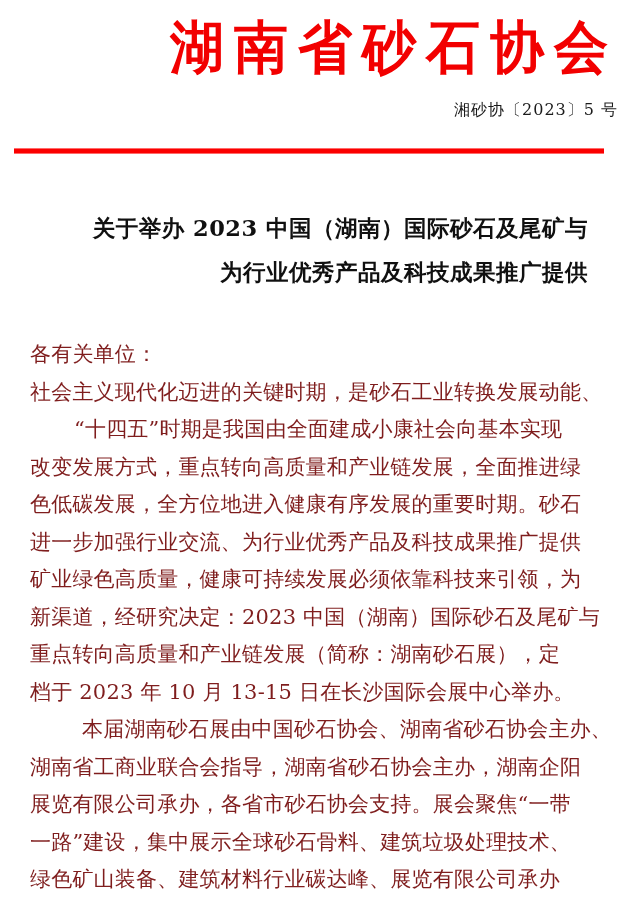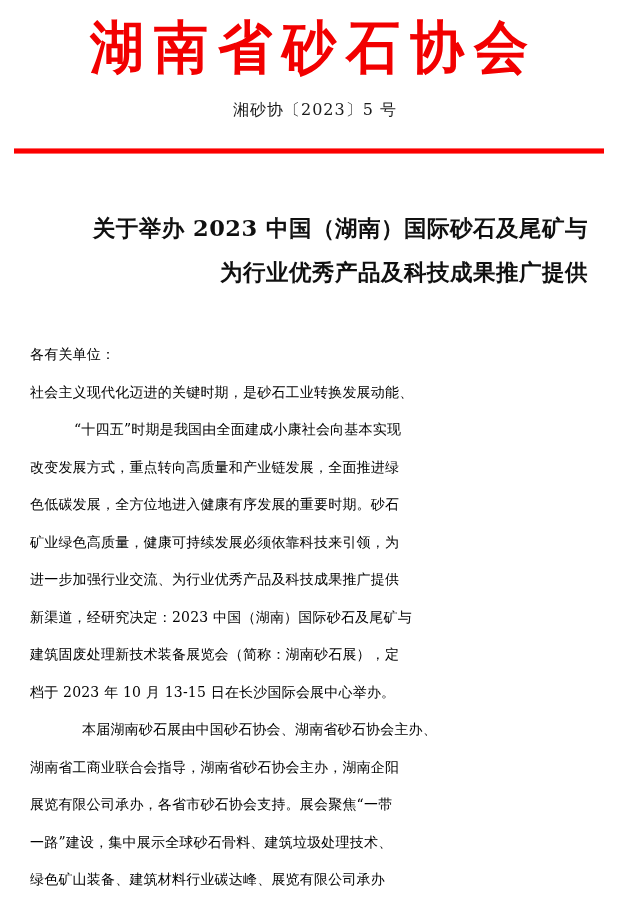--- a/index.html
+++ b/index.html
@@ -16,21 +16,21 @@
     overflow: hidden;
     font-family: "DejaVu Serif", "Liberation Serif", serif;
   }
 
   
   .letterhead {
     position: absolute;
     top: 14px;
     left: 0;
     width: 618px;
-    text-align: center;
+    text-align: right;
   }
 
   .org-title {
     color: #f20000;
     font-family: "DejaVu Serif", "Liberation Serif", serif;
     font-weight: 700;
     font-size: 54px;
     line-height: 1.18;
     letter-spacing: 10px;
     text-indent: 10px;
@@ -79,23 +79,23 @@
     white-space: nowrap;
   }
 
   
   .body-block {
     position: absolute;
     top: 336px;
     left: 30px;
     width: 562px;
     font-family: "DejaVu Serif", "Liberation Serif", serif;
-    font-size: 14px;
+    font-size: 21px;
     line-height: 37.5px;
-    color: #000000;
+    color: #7f1d1d;
     letter-spacing: 0.2px;
   }
 
   .body-line {
     display: block;
     white-space: nowrap;
     height: 37.5px;
   }
   .indent-2 { padding-left: 52px; }
   .indent-quote { padding-left: 44px; }
@@ -118,24 +118,24 @@
   </div>
 
   <div class="body-block">
 
     <span class="body-line">各有关单位：</span>
 
     <span class="body-line">社会主义现代化迈进的关键时期，是砂石工业转换发展动能、</span>
     <span class="body-line indent-quote">“十四五”时期是我国由全面建成小康社会向基本实现</span>
     <span class="body-line">改变发展方式，重点转向高质量和产业链发展，全面推进绿</span>
     <span class="body-line">色低碳发展，全方位地进入健康有序发展的重要时期。砂石</span>
+    <span class="body-line">进一步加强行业交流、为行业优秀产品及科技成果推广提供</span>
     <span class="body-line">矿业绿色高质量，健康可持续发展必须依靠科技来引领，为</span>
-    <span class="body-line">进一步加强行业交流、为行业优秀产品及科技成果推广提供</span>
     <span class="body-line">新渠道，经研究决定：2023 中国（湖南）国际砂石及尾矿与</span>
-    <span class="body-line">建筑固废处理新技术装备展览会（简称：湖南砂石展），定</span>
+    <span class="body-line">重点转向高质量和产业链发展（简称：湖南砂石展），定</span>
     <span class="body-line">档于 2023 年 10 月 13-15 日在长沙国际会展中心举办。</span>
 
     <span class="body-line indent-2">本届湖南砂石展由中国砂石协会、湖南省砂石协会主办、</span>
     <span class="body-line">湖南省工商业联合会指导，湖南省砂石协会主办，湖南企阳</span>
     <span class="body-line">展览有限公司承办，各省市砂石协会支持。展会聚焦“一带</span>
     <span class="body-line">一路”建设，集中展示全球砂石骨料、建筑垃圾处理技术、</span>
     <span class="body-line">绿色矿山装备、建筑材料行业碳达峰、展览有限公司承办</span>
 
   </div>
 

